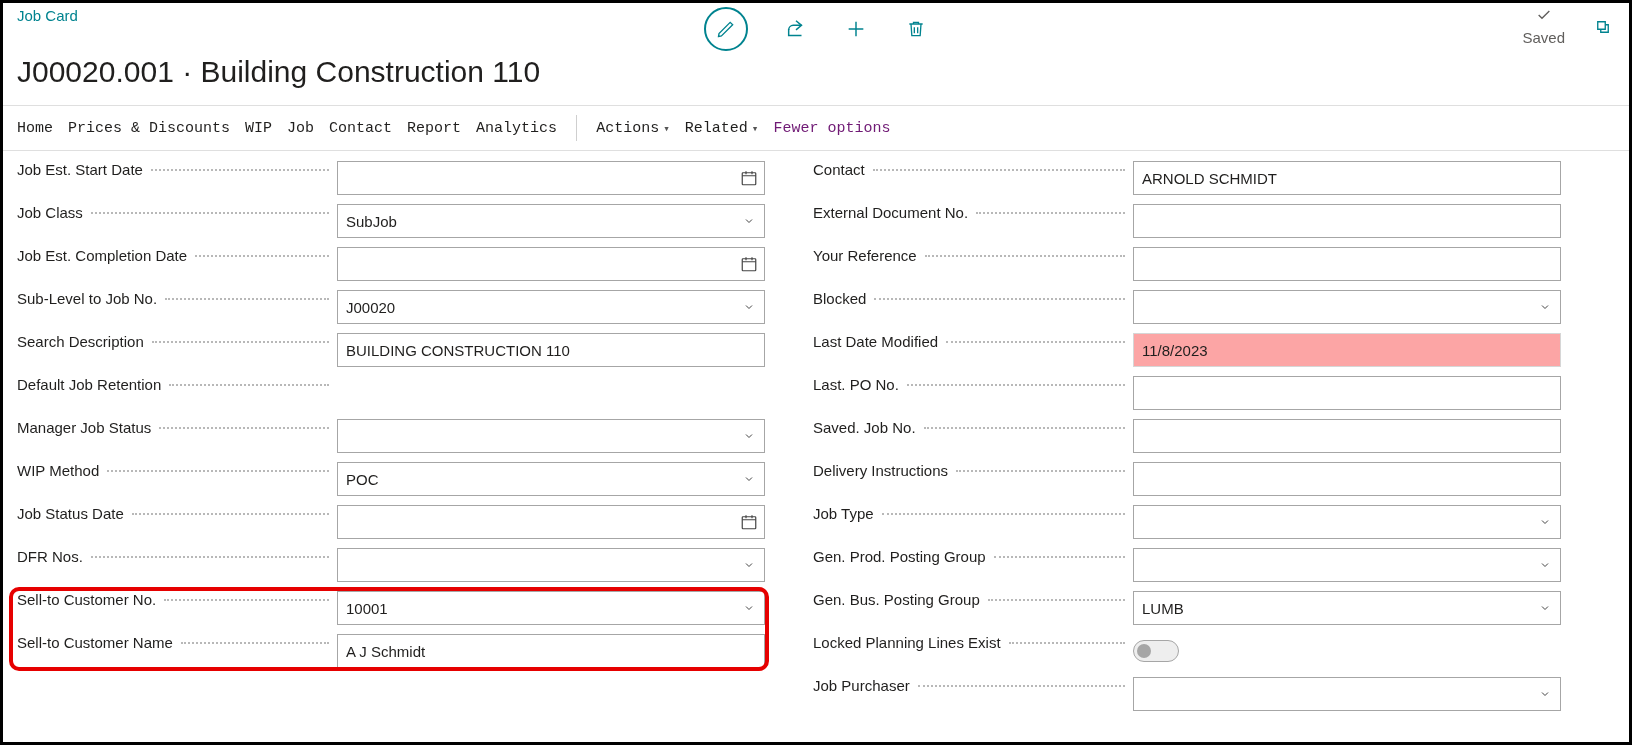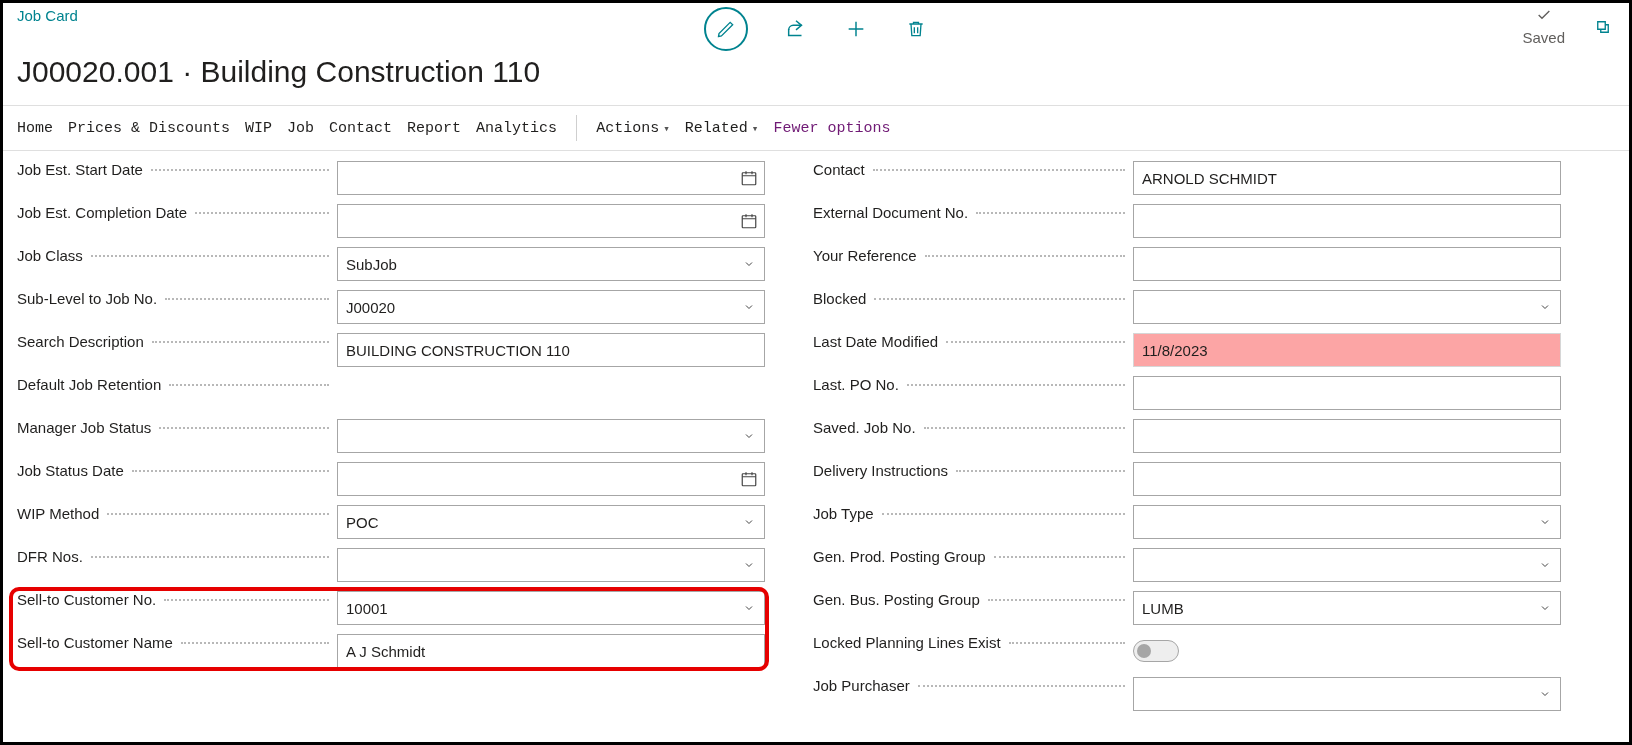--- a/index.html
+++ b/index.html
@@ -256,51 +256,51 @@
           <svg width="18" height="18" viewBox="0 0 24 24" fill="none" stroke="#444" stroke-width="1.6">
               <rect x="3" y="5" width="18" height="16" rx="1"></rect>
               <path d="M3 9h18M8 3v4M16 3v4"></path>
             </svg>
         </div>
       </div>
     </div>
 
     <div class="row">
       <div class="label">
+          <span>Job Class</span>
+          <span class="dots"></span>
+        </div>
+      <div class="control">
+        <input class="ctrl-input" value="SubJob" style="">
+        <div class="trail-icon">
+            <svg width="12" height="12" viewBox="0 0 24 24" fill="none" stroke="#444" stroke-width="2">
+              <path d="M6 9l6 6 6-6"></path>
+            </svg>
+          </div>
+      </div>
+    </div>
+
+    <div class="row">
+      <div class="label">
           <span>Job Est. Completion Date</span>
           <span class="dots"></span>
         </div>
       <div class="control">
         <input class="ctrl-input" value="" style="">
         <div class="trail-icon">
           <svg width="18" height="18" viewBox="0 0 24 24" fill="none" stroke="#444" stroke-width="1.6">
               <rect x="3" y="5" width="18" height="16" rx="1"></rect>
               <path d="M3 9h18M8 3v4M16 3v4"></path>
             </svg>
         </div>
       </div>
     </div>
 
     <div class="row">
       <div class="label">
-          <span>Job Class</span>
-          <span class="dots"></span>
-        </div>
-      <div class="control">
-        <input class="ctrl-input" value="SubJob" style="">
-        <div class="trail-icon">
-            <svg width="12" height="12" viewBox="0 0 24 24" fill="none" stroke="#444" stroke-width="2">
-              <path d="M6 9l6 6 6-6"></path>
-            </svg>
-          </div>
-      </div>
-    </div>
-
-    <div class="row">
-      <div class="label">
           <span>Sub-Level to Job No.</span>
           <span class="dots"></span>
         </div>
       <div class="control">
         <input class="ctrl-input" value="J00020" style="">
         <div class="trail-icon">
             <svg width="12" height="12" viewBox="0 0 24 24" fill="none" stroke="#444" stroke-width="2">
               <path d="M6 9l6 6 6-6"></path>
             </svg>
           </div>
@@ -324,20 +324,35 @@
         </div>
     </div>
 
     <div class="row">
       <div class="label">
           <span>Manager Job Status</span>
           <span class="dots"></span>
         </div>
       <div class="control">
         <input class="ctrl-input" value="" style="">
+        <div class="trail-icon">
+            <svg width="12" height="12" viewBox="0 0 24 24" fill="none" stroke="#444" stroke-width="2">
+              <path d="M6 9l6 6 6-6"></path>
+            </svg>
+          </div>
+      </div>
+    </div>
+
+    <div class="row">
+      <div class="label">
+          <span>WIP Method</span>
+          <span class="dots"></span>
+        </div>
+      <div class="control">
+        <input class="ctrl-input" value="POC" style="">
         <div class="trail-icon">
             <svg width="12" height="12" viewBox="0 0 24 24" fill="none" stroke="#444" stroke-width="2">
               <path d="M6 9l6 6 6-6"></path>
             </svg>
           </div>
       </div>
     </div>
 
     <div class="row">
       <div class="label">
@@ -350,35 +365,20 @@
           <svg width="18" height="18" viewBox="0 0 24 24" fill="none" stroke="#444" stroke-width="1.6">
               <rect x="3" y="5" width="18" height="16" rx="1"></rect>
               <path d="M3 9h18M8 3v4M16 3v4"></path>
             </svg>
         </div>
       </div>
     </div>
 
     <div class="row">
       <div class="label">
-          <span>WIP Method</span>
-          <span class="dots"></span>
-        </div>
-      <div class="control">
-        <input class="ctrl-input" value="POC" style="">
-        <div class="trail-icon">
-            <svg width="12" height="12" viewBox="0 0 24 24" fill="none" stroke="#444" stroke-width="2">
-              <path d="M6 9l6 6 6-6"></path>
-            </svg>
-          </div>
-      </div>
-    </div>
-
-    <div class="row">
-      <div class="label">
           <span>DFR Nos.</span>
           <span class="dots"></span>
         </div>
       <div class="control">
         <input class="ctrl-input" value="" style="">
         <div class="trail-icon">
             <svg width="12" height="12" viewBox="0 0 24 24" fill="none" stroke="#444" stroke-width="2">
               <path d="M6 9l6 6 6-6"></path>
             </svg>
           </div>

